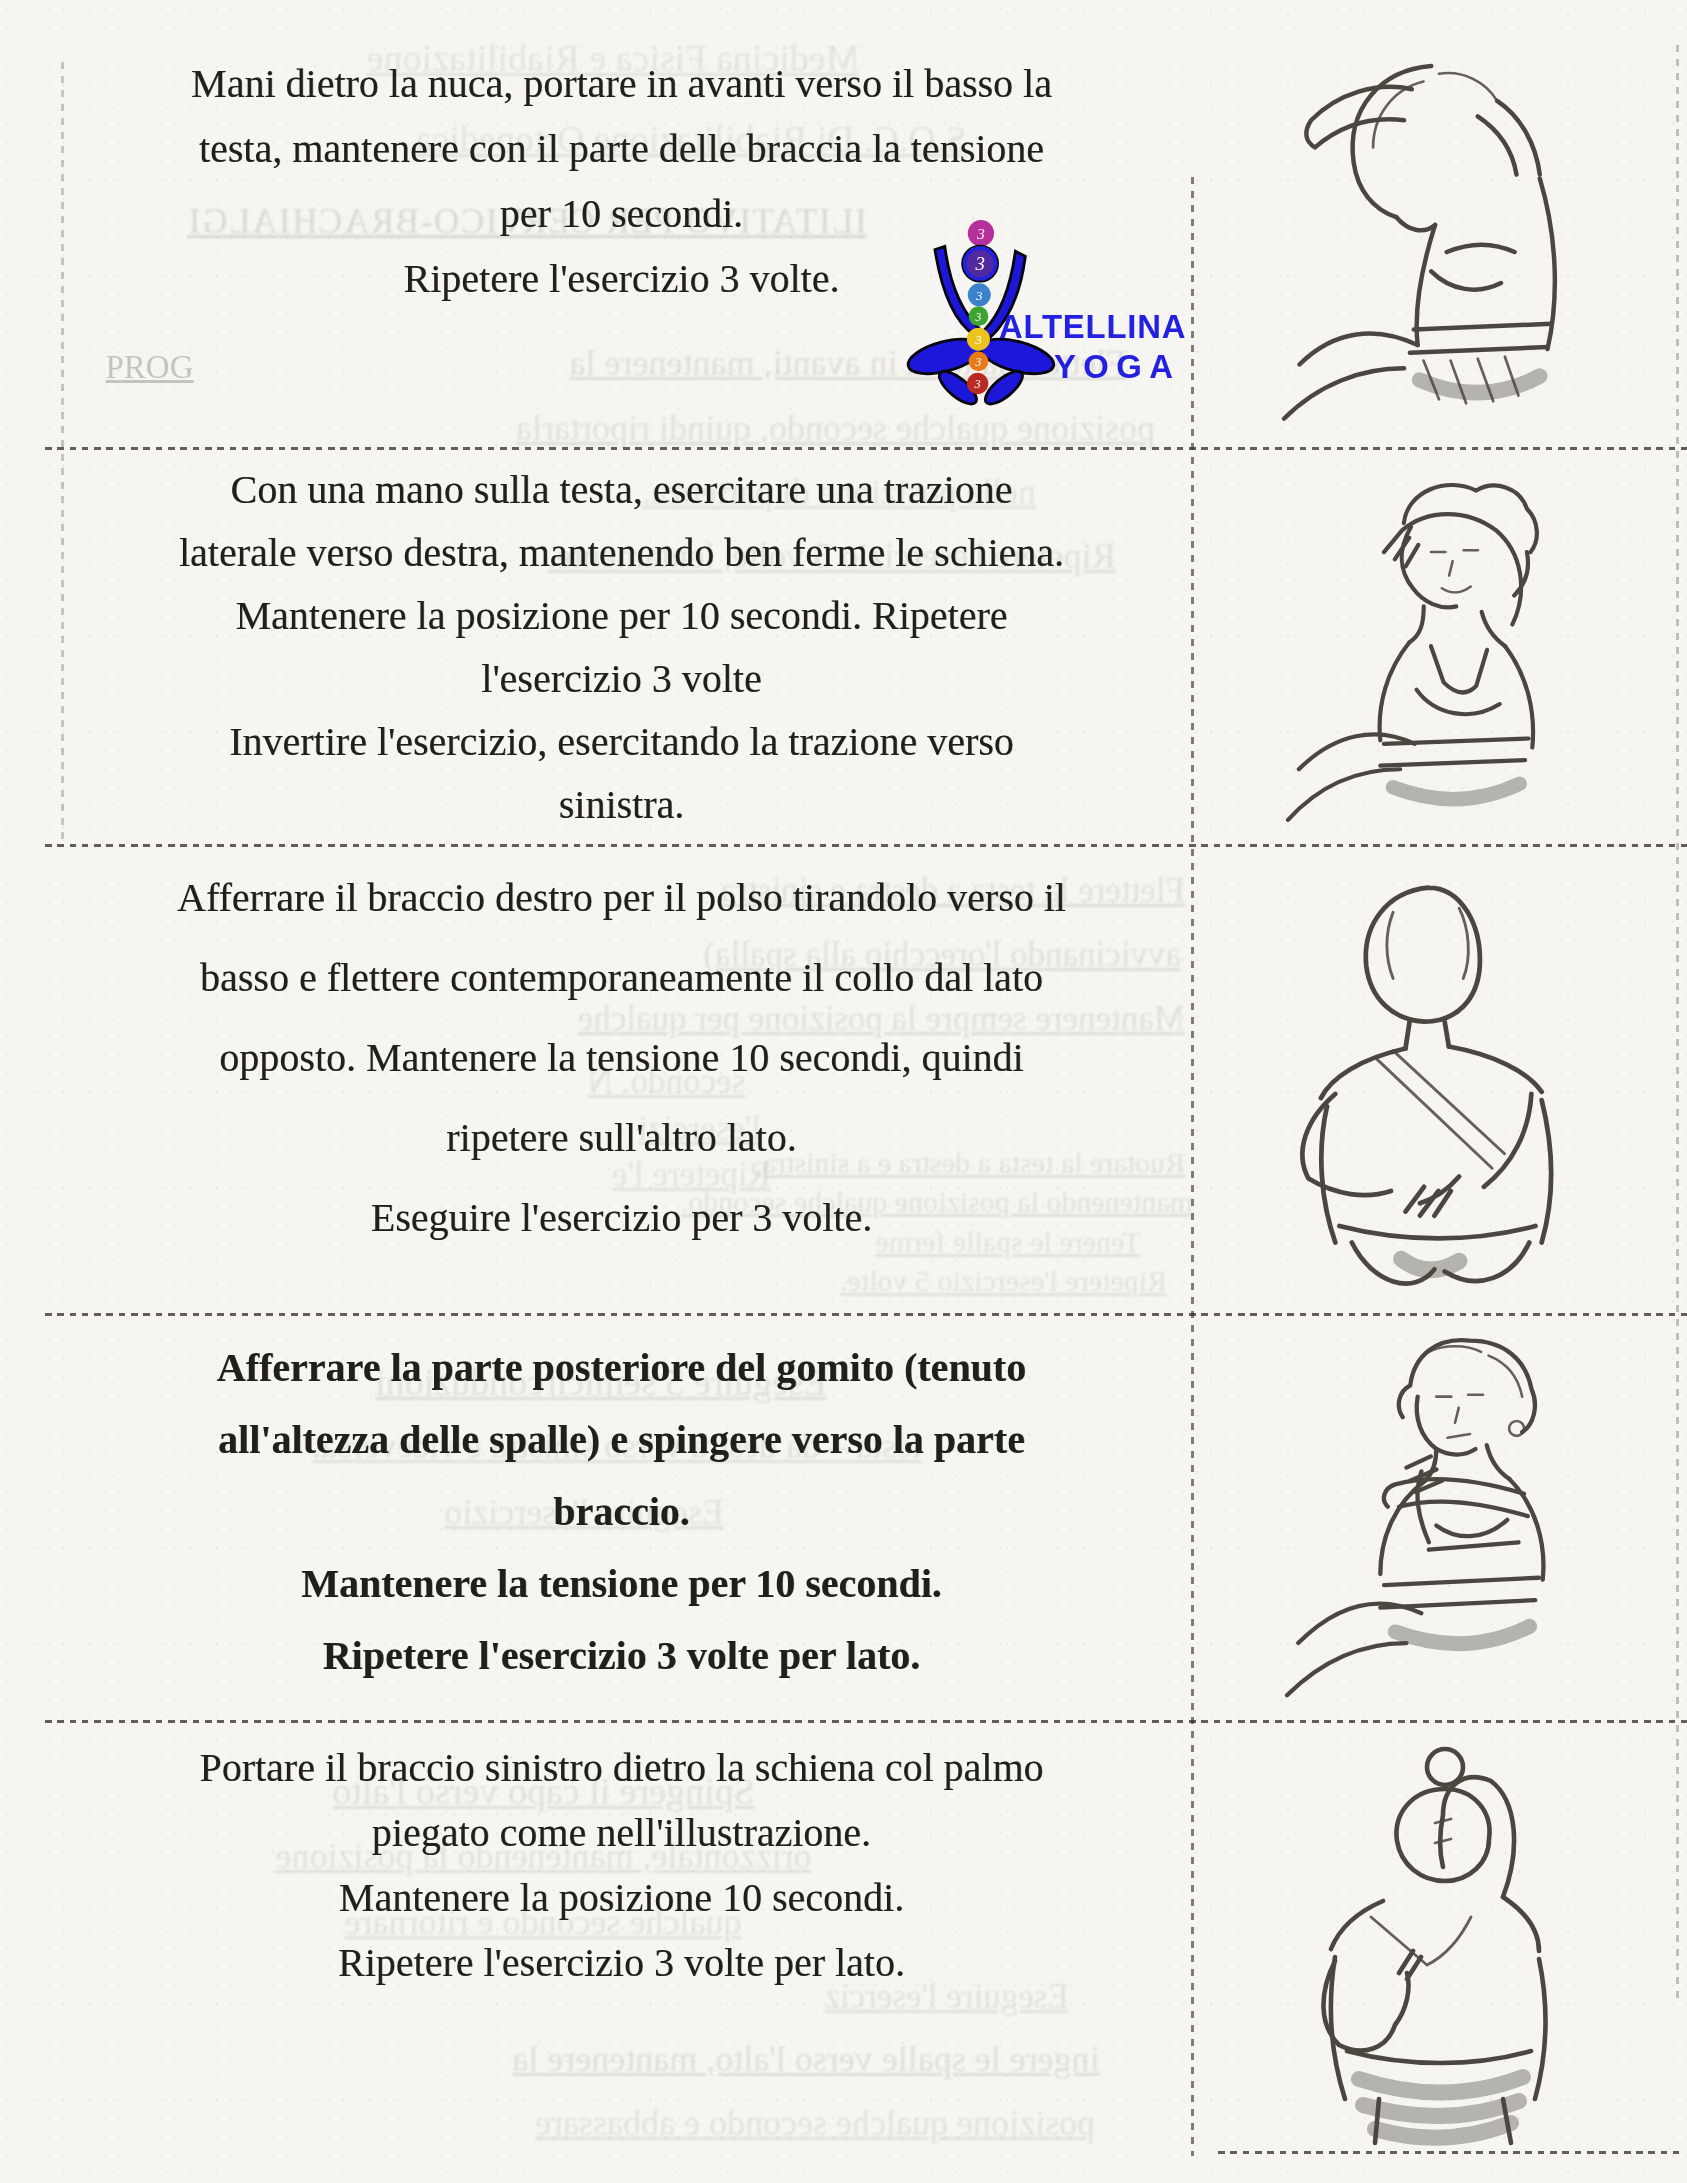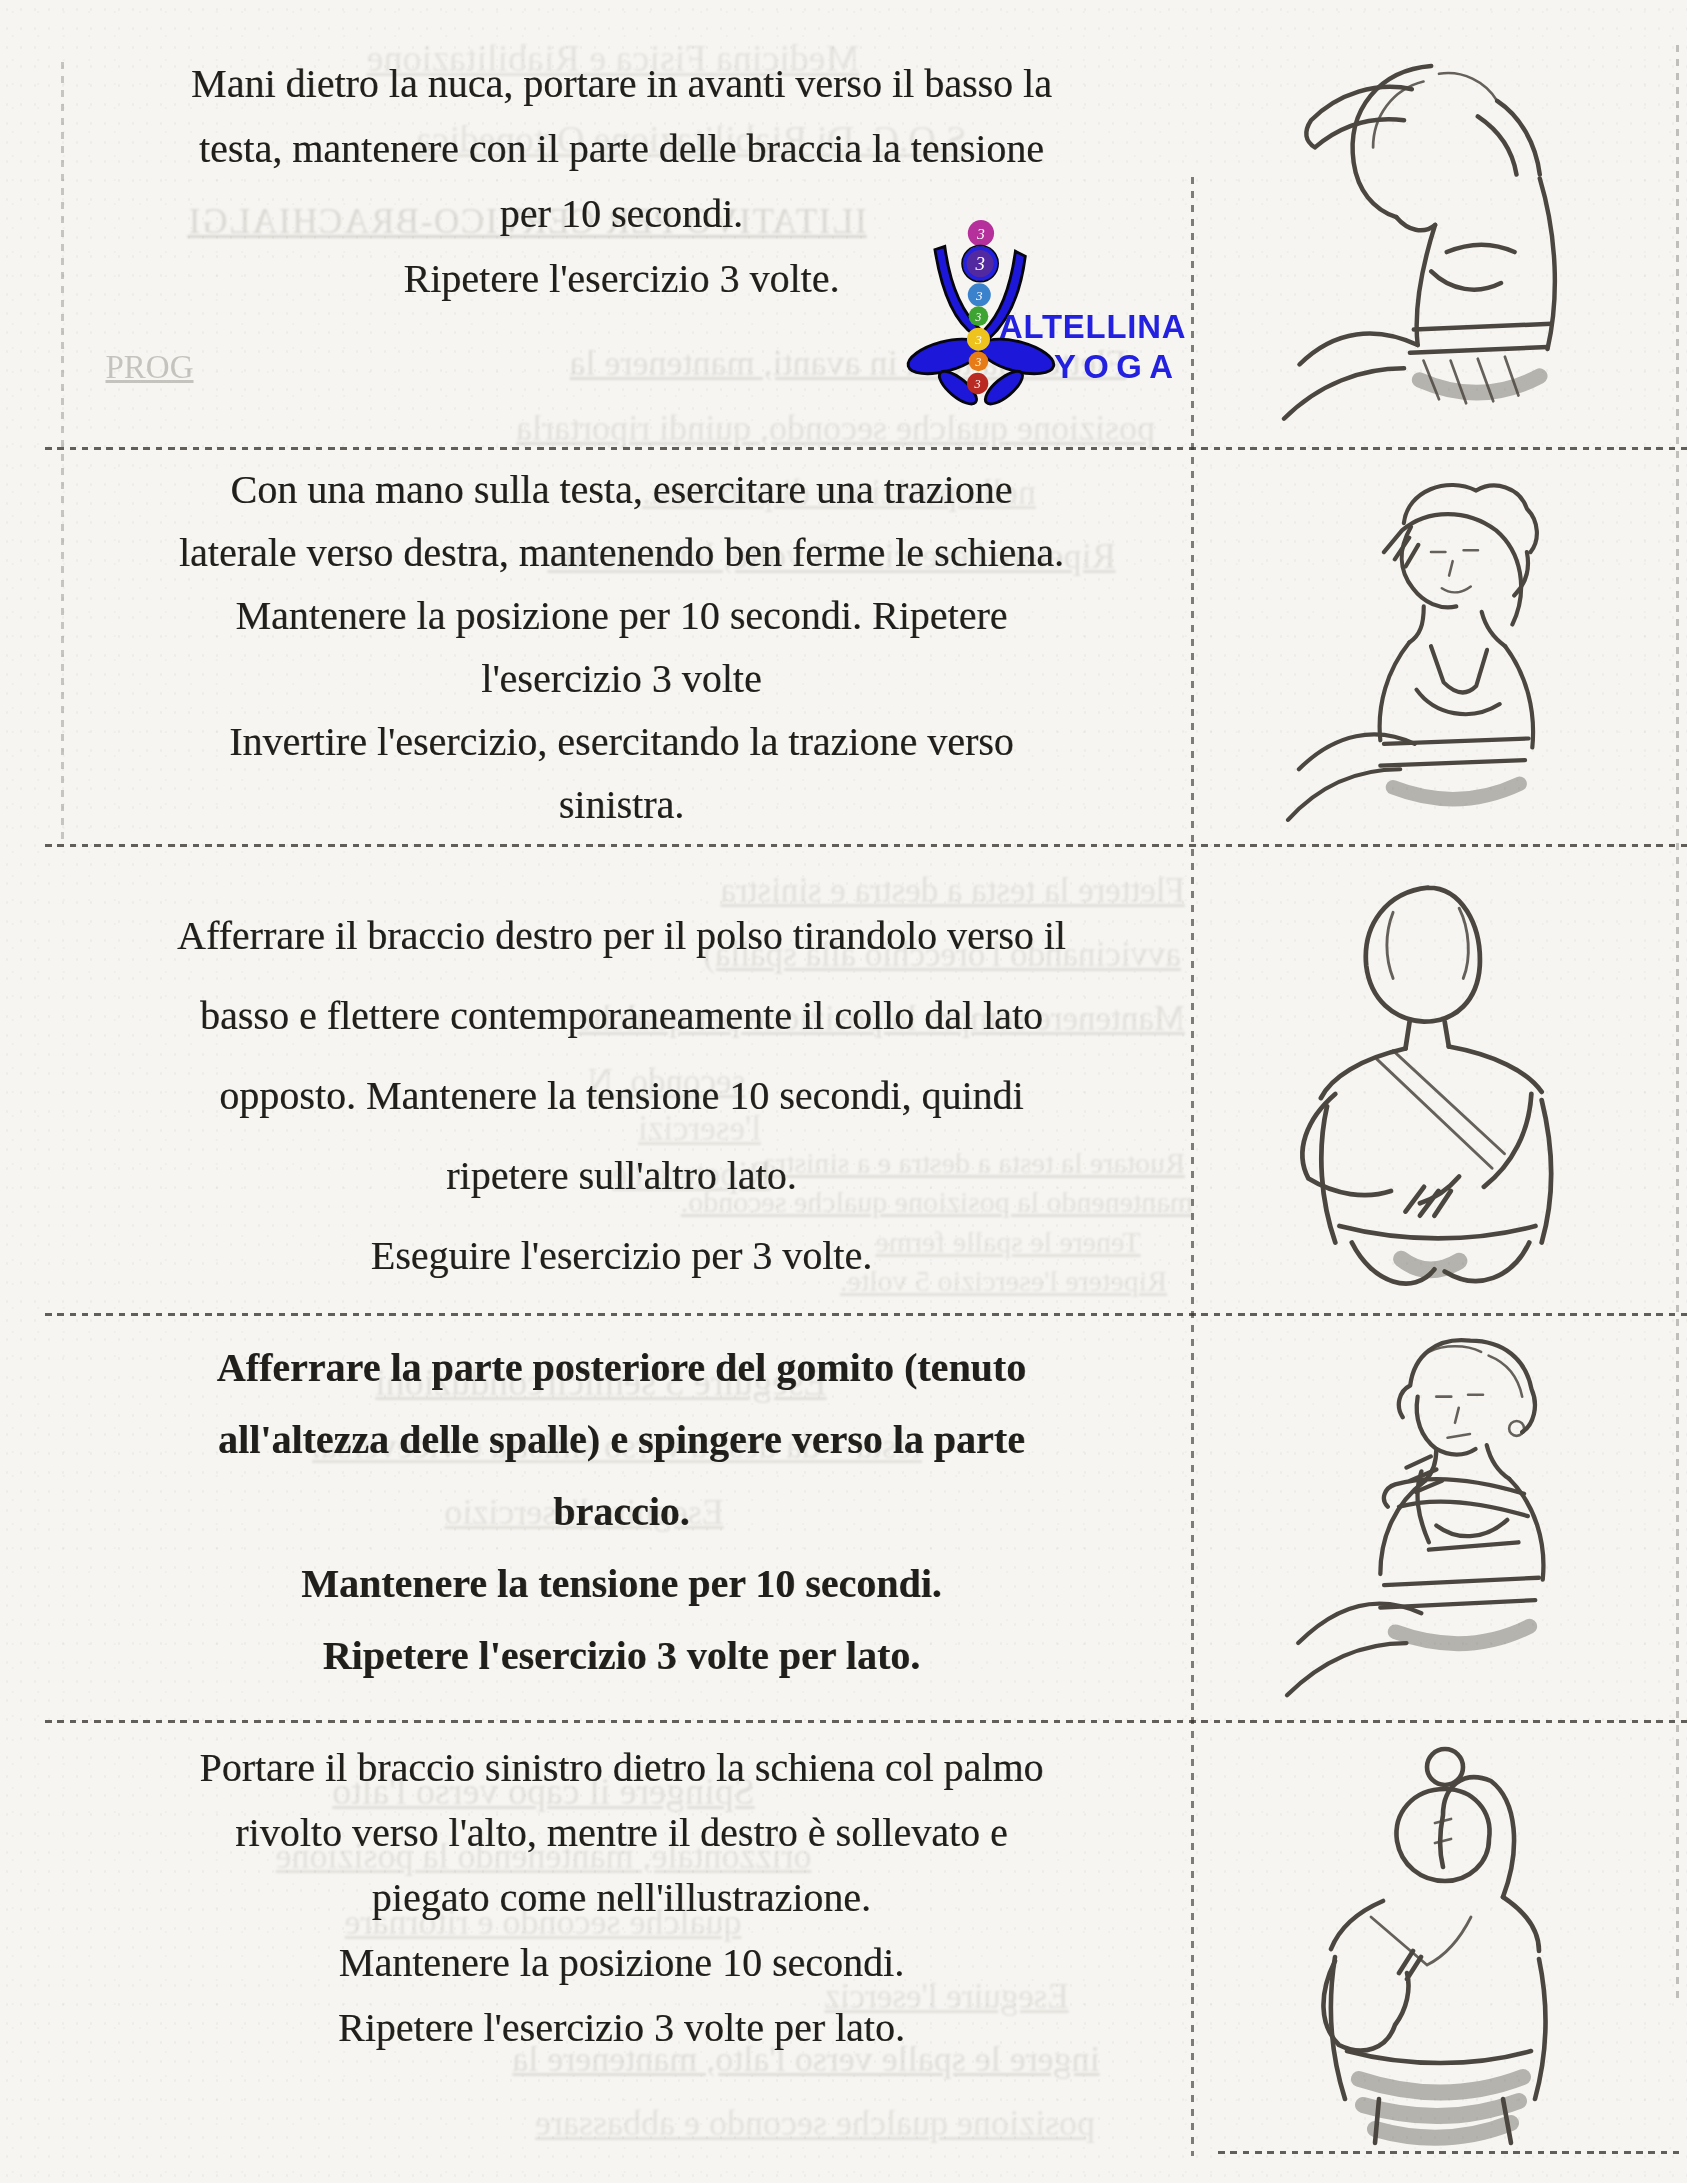--- a/index.html
+++ b/index.html
@@ -13,21 +13,21 @@
     font-family:"Liberation Serif", serif;
   }
   
   .txt{position:absolute; left:66px; width:1111px; text-align:center;}
   .txt p{
     margin:0; white-space:nowrap; font-size:40px; color:#211f1c;
     text-shadow:0.5px 0 0 rgba(33,31,28,.5);
   }
   .b1{top:51px;}  .b1 p{line-height:65px;}
   .b2{top:458px;} .b2 p{line-height:63px;}
-  .b3{top:896px;text-align:center;}.b3 p{line-height:80px;}
+  .b3{top:858px;text-align:center;}.b3 p{line-height:80px;}
   .b4{top:1332px;}.b4 p{line-height:72px;font-weight:bold;}
   .b5{top:1735px;}.b5 p{line-height:65px;}
   
   .hsep{position:absolute; height:2.5px;
     background-image:repeating-linear-gradient(90deg, rgba(48,44,39,.75) 0 6.6px, rgba(48,44,39,0) 6.6px 12.3px);}
   .s1{left:45px; top:447px;  width:1643px;}
   .s2{left:45px; top:844px; width:1643px;}
   .s3{left:45px; top:1313px; width:1643px;}
   .s4{left:45px; top:1720px; width:1643px;}
   .s5{left:1218px; top:2151px; width:461px;}
@@ -163,21 +163,20 @@
   <div class="txt b4">
     <p>Afferrare la parte posteriore del gomito (tenuto</p>
     <p>all'altezza delle spalle) e spingere verso la parte</p>
     <p>braccio.</p>
     <p>Mantenere la tensione per 10 secondi.</p>
     <p>Ripetere l'esercizio 3 volte per lato.</p>
   </div>
 
   <div class="txt b5">
     <p>Portare il braccio sinistro dietro la schiena col palmo</p>
-    <p>rivolto verso l'alto, mentre il destro è sollevato e</p>
     <p>piegato come nell'illustrazione.</p>
     <p>Mantenere la posizione 10 secondi.</p>
     <p>Ripetere l'esercizio 3 volte per lato.</p>
   </div>
 
   <div class="logo">
     <svg viewBox="0 0 400 280">
       <g>
         <path class="lg-body" d="M128,162 C104,146 88,108 80,58 L92,54 C98,100 112,134 136,156 Z"></path>
         <path class="lg-body" d="M140,156 C160,136 172,104 178,60 L190,66 C184,114 168,146 146,166 Z"></path>

